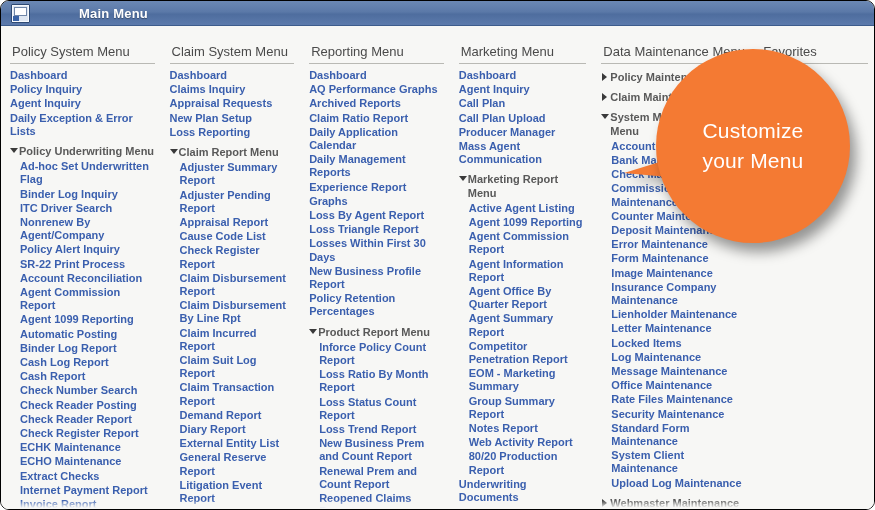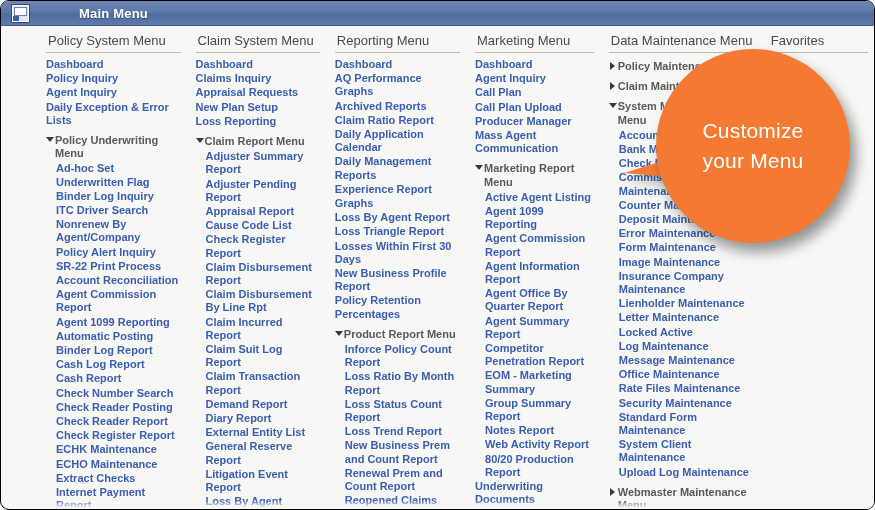--- a/index.html
+++ b/index.html
@@ -61,24 +61,23 @@
     font-weight: bold;
     margin-left: 11px;
     letter-spacing: 0.2px;
     text-shadow: 0 1px 1px rgba(0,0,0,.35);
   }
   
   .menu-wrap {
     position: relative;
     height: 484px;
     background: #f7f7f5;
-    padding: 5px 0 0 0;
+    padding: 16px 0 0 0;
     box-sizing: border-box;
     overflow: hidden;
-    margin-left: 36px;
   }
   .columns {
     display: flex;
     align-items: flex-start;
     height: 100%;
   }
   .col {
     box-sizing: border-box;
     padding: 0 6px 0 9px;
     position: relative;
@@ -329,21 +328,21 @@
             <div class="item">Check Maintenance</div>
             <div class="item">Commission Maintenance</div>
             <div class="item">Counter Maintenance</div>
             <div class="item">Deposit Maintenance</div>
             <div class="item">Error Maintenance</div>
             <div class="item">Form Maintenance</div>
             <div class="item">Image Maintenance</div>
             <div class="item">Insurance Company Maintenance</div>
             <div class="item">Lienholder Maintenance</div>
             <div class="item">Letter Maintenance</div>
-            <div class="item">Locked Active</div>
+            <div class="item">Locked Items</div>
             <div class="item">Log Maintenance</div>
             <div class="item">Message Maintenance</div>
             <div class="item">Office Maintenance</div>
             <div class="item">Rate Files Maintenance</div>
             <div class="item">Security Maintenance</div>
             <div class="item">Standard Form Maintenance</div>
             <div class="item">System Client Maintenance</div>
             <div class="item">Upload Log Maintenance</div>
           </div>
           <div class="group closed"><span class="arw"></span><span>Webmaster Maintenance Menu</span></div>

